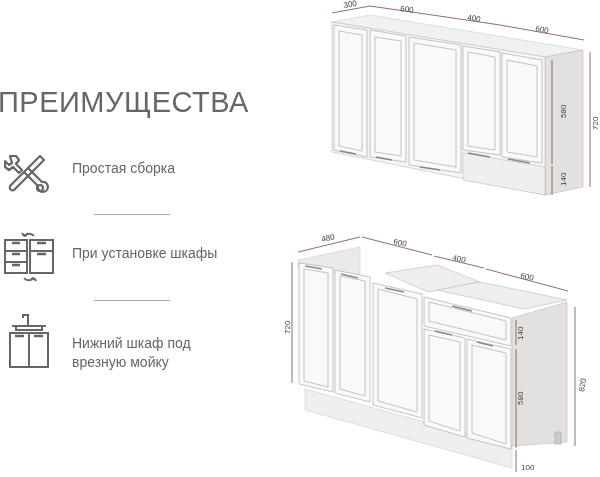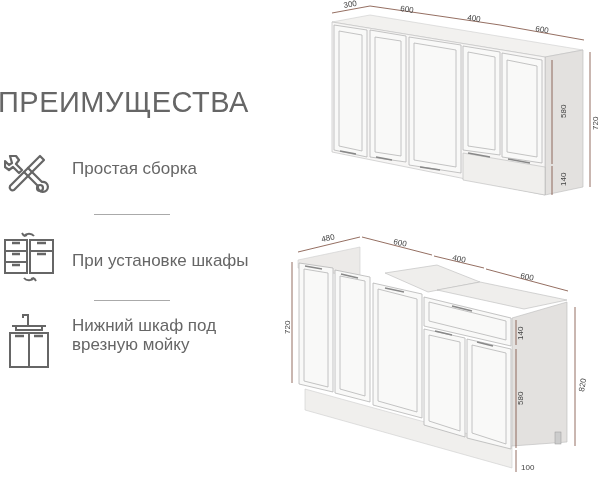--- a/index.html
+++ b/index.html
@@ -1,19 +1,19 @@
 <!DOCTYPE html>
 <html><head>
 <meta charset="utf-8">
 <style>
   html, body { margin:0; padding:0; background:#ffffff; }
   body { width:600px; height:477px; position:relative; overflow:hidden; font-family:"DejaVu Sans","Liberation Sans",sans-serif; color:#555; }
   .title { position:absolute; left:-2px; top:86px; font-size:29px; letter-spacing:0.5px; color:#666; font-weight:300; font-family:"Liberation Sans","DejaVu Sans",sans-serif; }
   .feat-icon { position:absolute; left:4px; width:46px; height:56px; }
-  .feat-text { position:absolute; left:72px; font-size:17px; line-height:19px; color:#666; font-family:"Liberation Sans","DejaVu Sans",sans-serif; }
+  .feat-text { position:absolute; left:72px; font-size:14px; line-height:19px; color:#666; font-family:"Liberation Sans","DejaVu Sans",sans-serif; }
   .divider { position:absolute; left:94px; width:76px; height:1px; background:#aaa; }
   .drawing { position:absolute; left:0; top:0; width:600px; height:477px; }
   .dim { font-family:"Liberation Sans","DejaVu Sans",sans-serif; font-size:8px; fill:#444; }
 </style>
 </head>
 <body>
 
 <div class="title">ПРЕИМУЩЕСТВА</div>
 
 <div class="feat-icon" style="top:150px;">
@@ -41,37 +41,37 @@
     <rect x="26" y="25" width="23" height="22"></rect>
     <line x1="8" y1="17" x2="16" y2="17" stroke-width="2.5"></line>
     <line x1="8" y1="28" x2="16" y2="28" stroke-width="2.5"></line>
     <line x1="8" y1="39" x2="16" y2="39" stroke-width="2.5"></line>
     <line x1="33" y1="17" x2="42" y2="17" stroke-width="2.5"></line>
     <line x1="33" y1="28" x2="42" y2="28" stroke-width="2.5"></line>
     <path d="M20 52 a6 5 0 0 0 10 0"></path>
     <path d="M30 52 l2 3 M30 52 l-3 1"></path>
   </svg>
 </div>
-<div class="feat-text" style="top:251px;">
+<div class="feat-text" style="top:244px;">
   <div>При установке шкафы</div>
 </div>
 
 <div class="divider" style="top:300px;"></div>
 
 <div class="feat-icon" style="top:310px;">
   <svg width="46" height="60" viewBox="0 0 46 60" fill="none" stroke="#666" stroke-width="2">
     <path d="M24 16 l0 -11 l-5 0 l0 3"></path>
     <path d="M8 16 l34 0 M12 16 l0 4 l26 0 l0 -4"></path>
     <rect x="6" y="23" width="38" height="34"></rect>
     <line x1="25" y1="23" x2="25" y2="57"></line>
     <line x1="11" y1="26" x2="20" y2="26" stroke-width="2.5"></line>
     <line x1="30" y1="26" x2="39" y2="26" stroke-width="2.5"></line>
   </svg>
 </div>
-<div class="feat-text" style="top:316px;">
+<div class="feat-text" style="top:334px;">
   <div>Нижний шкаф под</div>
   <div>врезную мойку</div>
 </div>
 
 <svg class="drawing" viewBox="0 0 600 477">
   <defs>
     <marker id="arr" markerWidth="6" markerHeight="6" refX="3" refY="3" orient="auto">
       <path d="M0 0 L6 3 L0 6 z" fill="#7a4a3a"></path>
     </marker>
   </defs>

